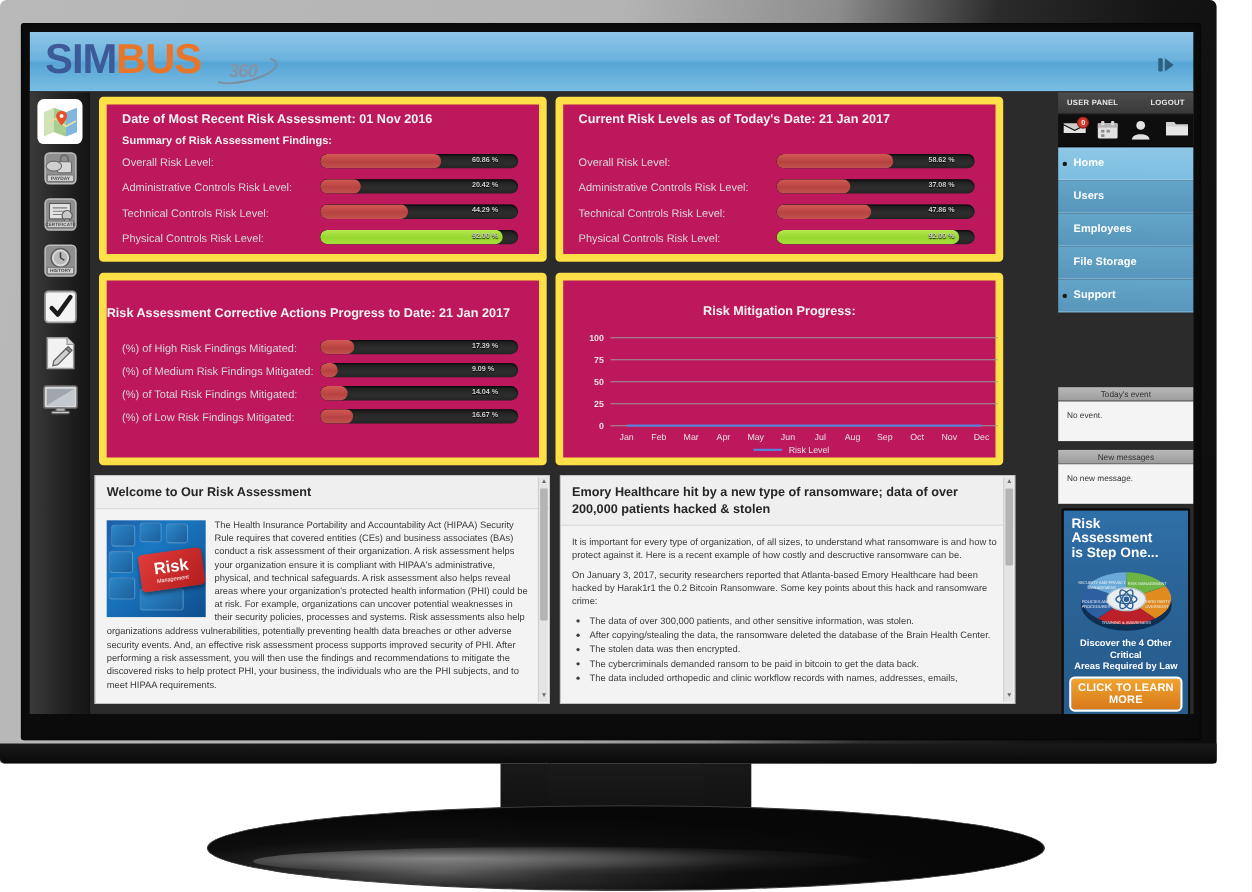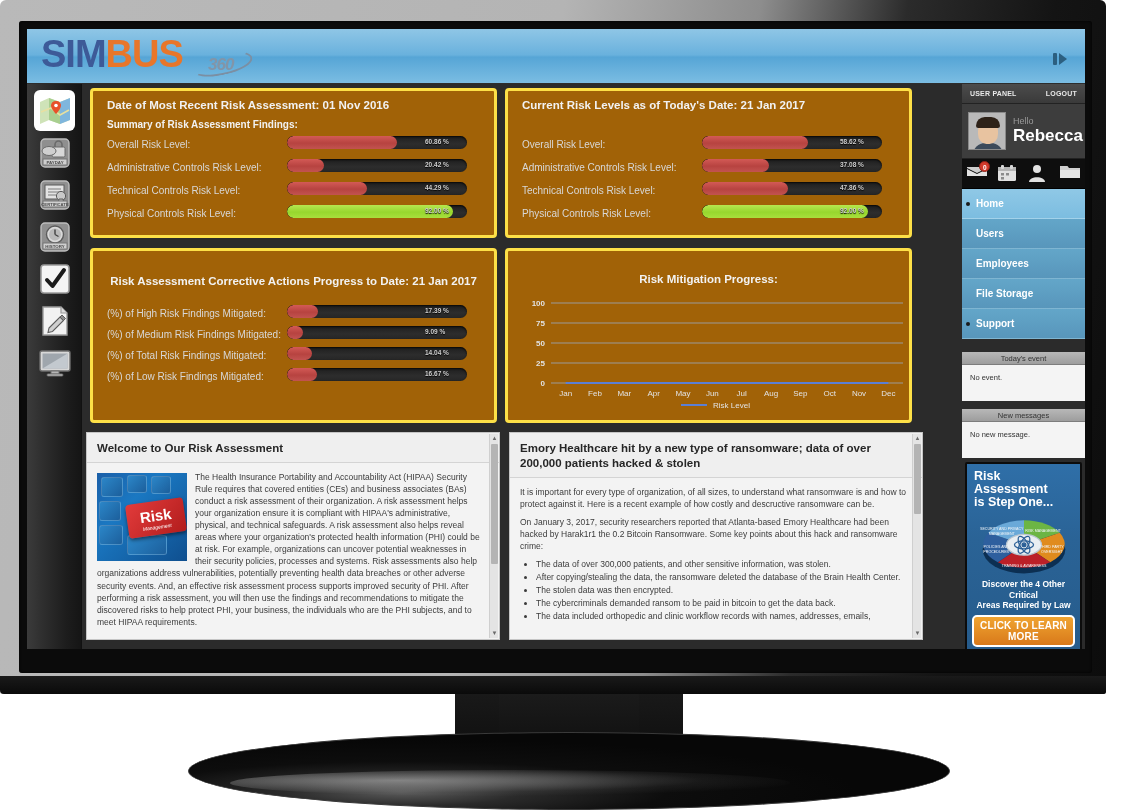--- a/index.html
+++ b/index.html
@@ -96,22 +96,22 @@
   }
   .rail-icon.active { background: #fff; box-shadow: 0 0 0 2px #fff; }
 
   
   .main {
     position: absolute; left: 55px; top: 55px; width: 880px; height: 565px;
     background: #2b2b2b; padding: 6px 8px 0 8px;
   }
   .card {
     position: absolute;
-    background: #a16207;
-    border: 3px solid #fde047;
+    background: #be185d;
+    border: 7px solid #fde047;
     border-radius: 4px;
   }
   .card-title {
     color: #f2f2f2; font-size: 11.5px; font-weight: bold;
   }
   .card-subtitle { color: #f2f2f2; font-size: 10px; font-weight: bold; }
 
   .bar-row { position: relative; height: 23px; margin-bottom: 0; }
   .bar-label { position: absolute; left: 0; top: 4px; color: #d8d8d8; font-size: 10px; white-space: nowrap; }
   .bar-track {
@@ -425,21 +425,21 @@
               <div class="bar-label">Physical Controls Risk Level:</div>
               <div class="bar-track" style="left: 180px; width: 180px;">
                 <div class="bar-fill green" style="width: 92%;"></div>
               </div>
               <div class="bar-value" style="left: 318px;">92.00 %</div>
             </div>
           </div>
       </div>
 
       <div class="card" style="left:8px; top:164px; width:407px; height:175px;">
-        <div class="card-title" style="position:absolute;left:0;top:24px;width:100%;text-align:center;">Risk Assessment Corrective Actions Progress to Date: 21 Jan 2017</div>
+        <div class="card-title" style="position:absolute;left:0;top:24px;width:100%;">Risk Assessment Corrective Actions Progress to Date: 21 Jan 2017</div>
         <div id="corrective-bars" style="position:absolute;left:14px;top:53px;width:382px;">
             <div class="bar-row" style="height: 21px;">
               <div class="bar-label">(%) of High Risk Findings Mitigated:</div>
               <div class="bar-track" style="left: 180px; width: 180px;">
                 <div class="bar-fill red" style="width: 17.39%;"></div>
               </div>
               <div class="bar-value" style="left: 318px;">17.39 %</div>
             </div>
             <div class="bar-row" style="height: 21px;">
               <div class="bar-label">(%) of Medium Risk Findings Mitigated:</div>
@@ -541,31 +541,20 @@
       </div>
     </div>
 
     <div class="user-panel">
 
       <div class="up-header">
         <span>USER PANEL</span>
         <span style="cursor:pointer">LOGOUT</span>
       </div>
 
-      <div class="up-user">
-        <div class="avatar">
-          <div class="av-body"></div>
-            <div class="av-face"></div>
-            <div class="av-hair"></div>
-        </div>
-        <div class="up-hello">
-          <div class="h">Hello</div>
-          <div class="n">Rebecca</div>
-        </div>
-      </div>
 
       <div class="up-icons">
         <div class="up-icon">
           <svg width="22" height="16" viewBox="0 0 22 16">
             <path d="M1 12 L1 5 L11 10 L21 5 L21 12 Z" fill="#e2e2e2"></path>
             <path d="M1 4 L11 9 L21 4 L21 3 L1 3 Z" fill="#cdcdcd"></path>
           </svg>
           <div class="badge">0</div>
         </div>
         <div class="up-icon">

